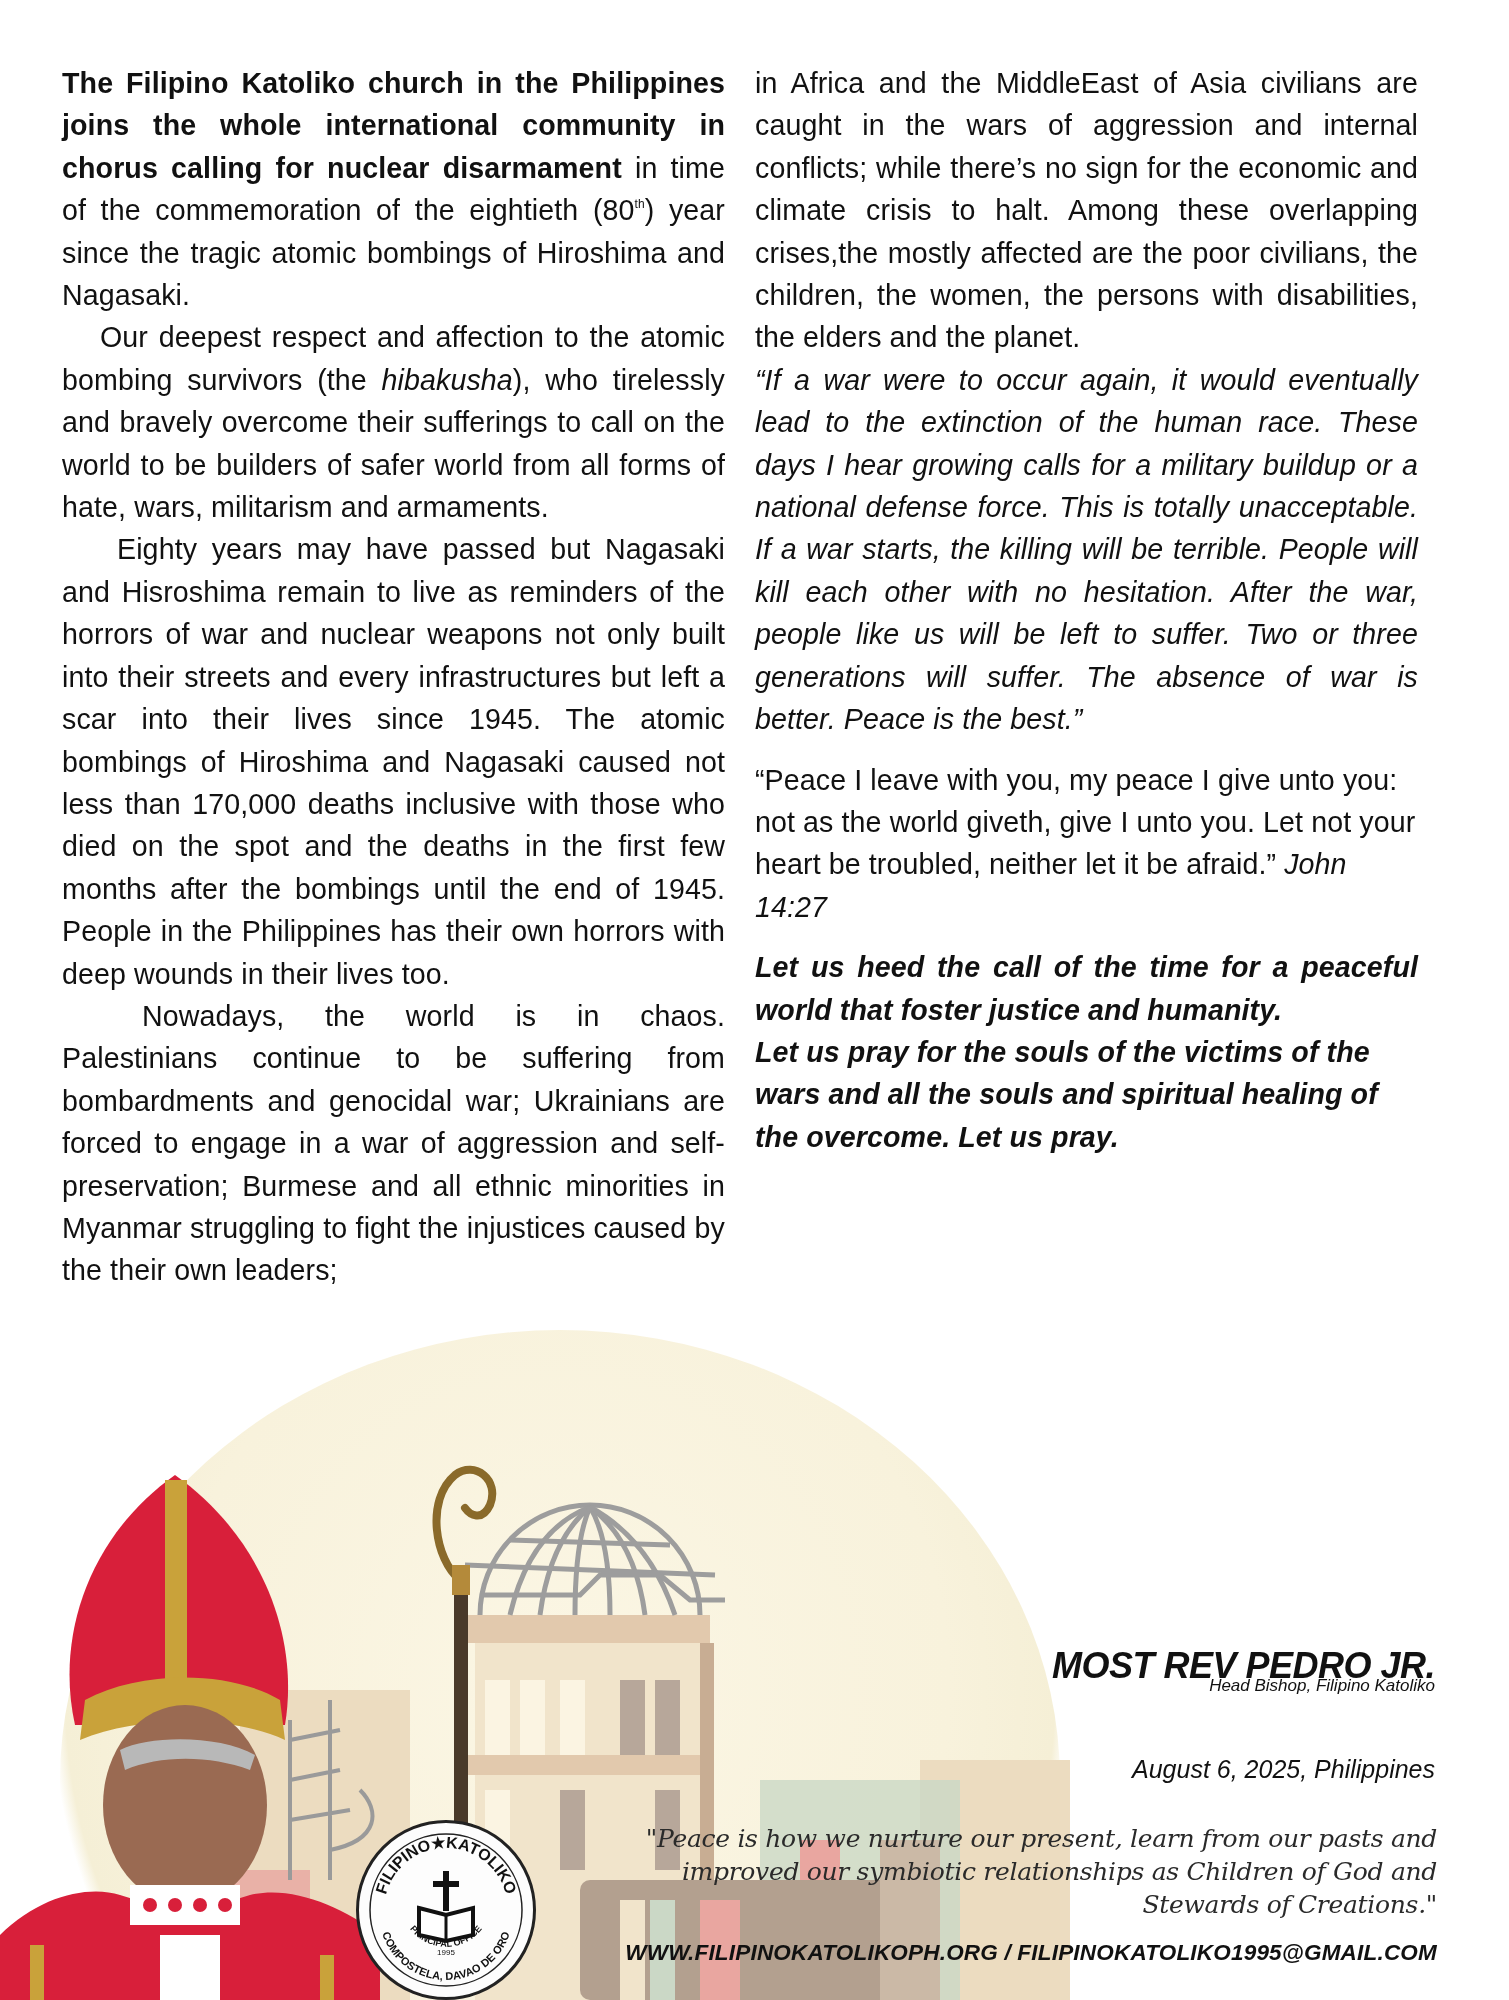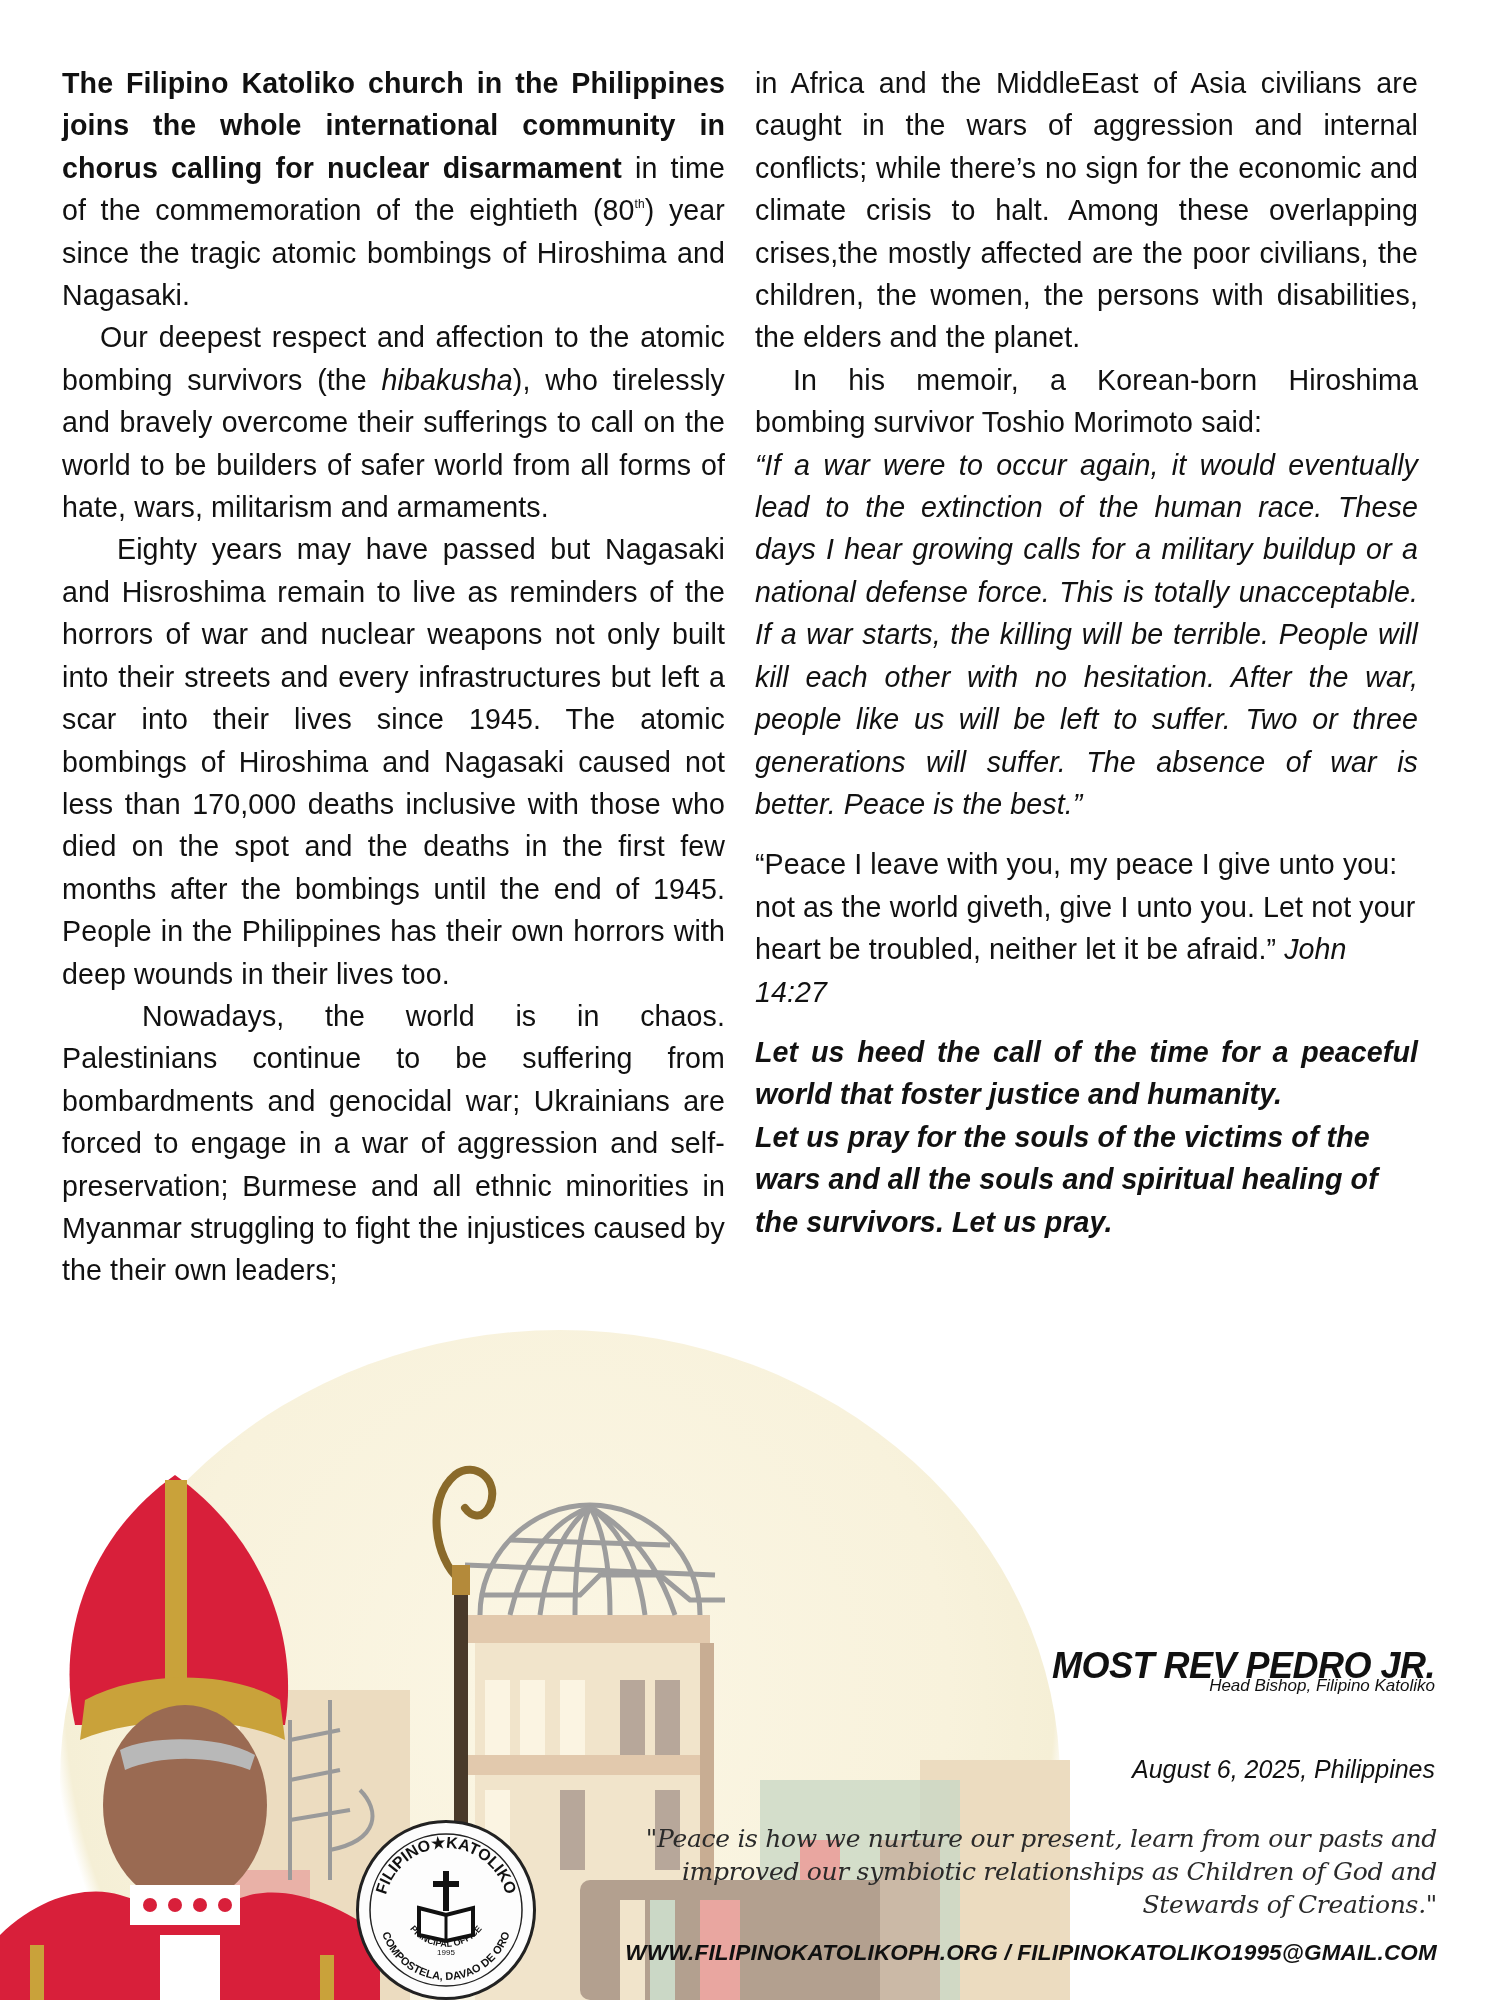--- a/index.html
+++ b/index.html
@@ -158,27 +158,26 @@
 
   <div class="col left">
     <p><span class="b">The Filipino Katoliko church in the Philippines joins the whole international community in chorus calling for nuclear disarmament</span><span> in time of the commemoration of the eightieth (80</span><sup>th</sup><span>) year since the tragic atomic bombings of Hiroshima and Nagasaki.</span></p>
     <p class="indent1"><span>Our deepest respect and affection to the atomic bombing survivors (the </span><span class="i">hibakusha</span><span>), who tirelessly and bravely overcome their sufferings to call on the world  to be builders of safer world from all forms of hate, wars, militarism and armaments.</span></p>
     <p class="indent2">Eighty years may have passed but Nagasaki and Hisroshima remain to live as reminders of the horrors of war and nuclear weapons not only built into their streets and every infrastructures but left a scar into their lives since 1945. The atomic bombings of Hiroshima and Nagasaki caused not less than 170,000 deaths inclusive with those who died on the spot and the deaths in the first few months after the bombings until the end of 1945. People in the Philippines has their own horrors with deep wounds in their lives too.</p>
     <p class="indent3">Nowadays, the world is in chaos. Palestinians continue to be suffering from bombardments and genocidal war; Ukrainians are forced to engage in a war of aggression and self-preservation; Burmese and all ethnic minorities in Myanmar struggling to fight the injustices caused by the their own leaders;</p>
   </div>
 
   <div class="col right">
     <p>in Africa and the MiddleEast of Asia civilians are caught in the wars of aggression and internal conflicts; while there’s no sign for the economic and climate crisis to halt. Among these overlapping crises,the mostly affected are the poor civilians, the children, the women, the persons with disabilities, the elders and the planet.</p>
-    <p class="indent1">In his memoir, a Korean-born Hiroshima bombing survivor Toshio Morimoto said:</p>
     <p class="i">“If a war were to occur again, it would eventually lead to the extinction of the human race. These days I hear growing calls for a military buildup or a national defense force. This is totally unacceptable. If a war starts, the killing will be terrible. People will kill each other with no hesitation. After the war, people like us will be left to suffer. Two or three generations will suffer. The absence of war is better. Peace is the best.”</p>
     <div class="gap"></div>
     <p style="text-align:left"><span>“Peace I leave with you, my peace I give unto you: not as the world giveth, give I unto you. Let not your heart be troubled, neither let it be afraid.” </span><span class="i">John 14:27</span></p>
     <div class="gap"></div>
     <p class="bi">Let us heed the call of the time for a peaceful world that foster justice and humanity.</p>
-    <p class="bi" style="text-align:left">Let us pray for the souls of the victims of the wars  and all the souls and spiritual healing of the survivors. Let us pray.</p>
+    <p class="bi" style="text-align:left">Let us pray for the souls of the victims of the wars  and all the souls and spiritual healing of the overcome. Let us pray.</p>
   </div>
 
   <div class="sign sign-name">MOST REV PEDRO JR.</div>
   <div class="sign sign-title">Head Bishop, Filipino Katoliko</div>
   <div class="sign sign-date">August 6, 2025, Philippines</div>
 
   <div class="motto">
     <div>"Peace is how we nurture our present, learn from our pasts and</div>
     <div>improved our symbiotic relationships as Children of God and</div>
     <div>Stewards of Creations."</div>

